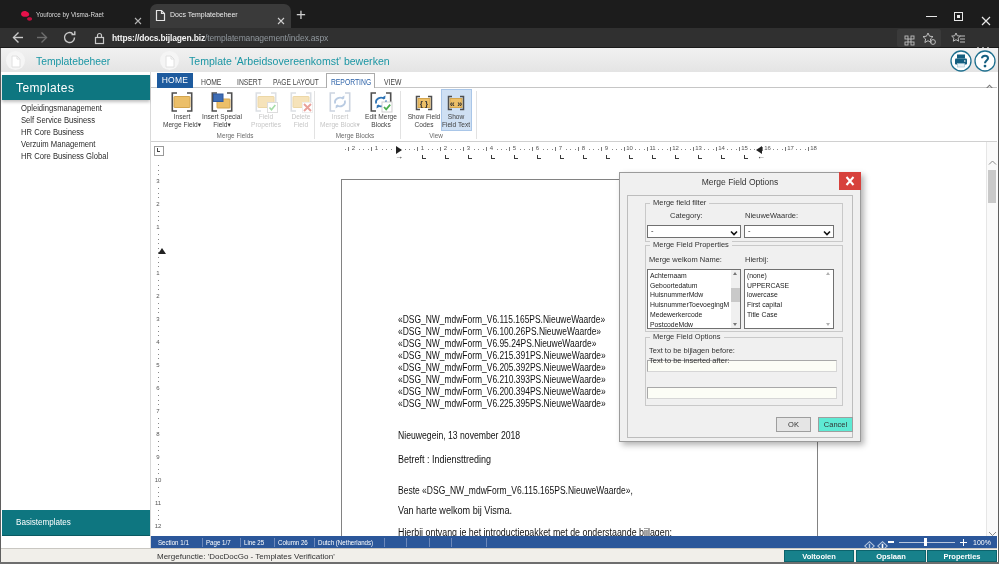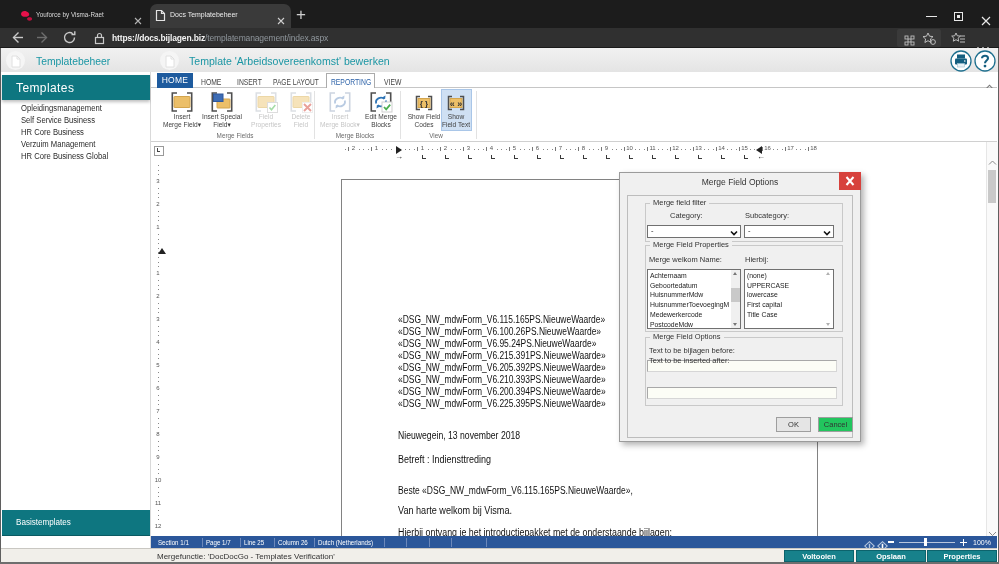--- a/index.html
+++ b/index.html
@@ -334,21 +334,21 @@
       </svg></div>
 <div class="a" style="left:619px;top:172px;width:242px;height:270px;background:#f0f0f0;border:1px solid #9b9b9b;box-shadow:3px 3px 6px rgba(0,0,0,.3)"></div>
 <div class="a" style="left:619px;top:177px;width:242px;text-align:center;font-size:8.5px;color:#333">Merge Field Options</div>
 <div class="a" style="left:839px;top:172px;width:22px;height:18px;background:#d7413c"><svg width="22" height="18" viewBox="0 0 22 18">
         <path d="M7.5 5 L14.5 13 M14.5 5 L7.5 13" stroke="#fff" stroke-width="2"></path>
       </svg></div>
 <div class="a" style="left:627px;top:195px;width:226px;height:243px;border:1px solid #bdbdbd"></div>
 <div class="a" style="left:645px;top:203px;width:198px;height:39px;border:1px solid #c9c9c9"></div>
 <div class="a" style="left:650px;top:198px;font-size:7.5px;color:#333;background:#f0f0f0;padding:0 3px;white-space:nowrap">Merge field filter</div>
 <div class="a" style="left:670px;top:211px;font-size:7.5px;color:#333;white-space:nowrap">Category:</div>
-<div class="a" style="left:745px;top:211px;font-size:7.5px;color:#333;white-space:nowrap">Subcategory:</div>
+<div class="a" style="left:745px;top:211px;font-size:7.5px;color:#333;white-space:nowrap">NieuweWaarde:</div>
 <div class="a" style="left:647px;top:225px;width:94px;height:13px;background:#fff;border:1px solid #707070"></div>
 <div class="a" style="left:651px;top:226px;font-size:7.5px;color:#222">-</div>
 <div class="a" style="left:730px;top:225px;"><svg width="8" height="12" viewBox="0 0 8 12">
         <path d="M1 4.5 L4 7.5 L7 4.5" fill="none" stroke="#111" stroke-width="1.6"></path>
       </svg></div>
 <div class="a" style="left:744px;top:225px;width:90px;height:13px;background:#fff;border:1px solid #707070"></div>
 <div class="a" style="left:748px;top:226px;font-size:7.5px;color:#222">-</div>
 <div class="a" style="left:823px;top:225px;"><svg width="8" height="12" viewBox="0 0 8 12">
         <path d="M1 4.5 L4 7.5 L7 4.5" fill="none" stroke="#111" stroke-width="1.6"></path>
       </svg></div>
@@ -375,21 +375,21 @@
 <div class="a" style="left:733px;top:323px;width:0;height:0;border-left:2.5px solid transparent;border-right:2.5px solid transparent;border-top:3.5px solid #777"></div>
 <div class="a" style="left:826px;top:272px;width:0;height:0;border-left:2.5px solid transparent;border-right:2.5px solid transparent;border-bottom:3.5px solid #b0b0b0"></div>
 <div class="a" style="left:826px;top:323px;width:0;height:0;border-left:2.5px solid transparent;border-right:2.5px solid transparent;border-top:3.5px solid #b0b0b0"></div>
 <div class="a" style="left:645px;top:337px;width:198px;height:69px;border:1px solid #c9c9c9"></div>
 <div class="a" style="left:650px;top:332px;font-size:7.5px;color:#333;background:#f0f0f0;padding:0 3px;white-space:nowrap">Merge Field Options</div>
 <div class="a" style="left:649px;top:346px;font-size:7.5px;color:#333;white-space:nowrap">Text to be bijlagen before:</div>
 <div class="a" style="left:647px;top:360px;width:190px;height:12px;background:#fcfdf6;border:1px solid #a8a8a8;border-bottom-color:#d6d6d6;border-right-color:#d6d6d6"></div>
 <div class="a" style="left:649px;top:356px;font-size:7.5px;color:#333;white-space:nowrap">Text to be inserted after:</div>
 <div class="a" style="left:647px;top:387px;width:190px;height:12px;background:#fcfdf6;border:1px solid #a8a8a8;border-bottom-color:#d6d6d6;border-right-color:#d6d6d6"></div>
 <div class="a" style="left:776px;top:417px;width:35px;height:15px;background:#e5e5e5;border:1px solid #9e9e9e;font-size:7.5px;color:#333;text-align:center;line-height:14px">OK</div>
-<div class="a" style="left:818px;top:417px;width:35px;height:15px;background:#22c55e;border:1px solid #9e9e9e;font-size:7.5px;color:#333;text-align:center;line-height:14px">Cancel</div>
+<div class="a" style="left:818px;top:417px;width:35px;height:15px;background:#5eead4;border:1px solid #9e9e9e;font-size:7.5px;color:#333;text-align:center;line-height:14px">Cancel</div>
 <div class="a" style="left:151px;top:536px;width:846px;height:12px;background:#2b579a"></div>
 <div class="a tt" style="left:158px;top:539px;font-size:7px;color:#fff;transform:scaleX(.88);transform-origin:0 0">Section 1/1</div>
 <div class="a tt" style="left:206px;top:539px;font-size:7px;color:#fff;transform:scaleX(.88);transform-origin:0 0">Page 1/7</div>
 <div class="a tt" style="left:244px;top:539px;font-size:7px;color:#fff;transform:scaleX(.88);transform-origin:0 0">Line 25</div>
 <div class="a tt" style="left:278px;top:539px;font-size:7px;color:#fff;transform:scaleX(.88);transform-origin:0 0">Column 26</div>
 <div class="a tt" style="left:318px;top:539px;font-size:7px;color:#fff;transform:scaleX(.88);transform-origin:0 0">Dutch (Netherlands)</div>
 <div class="a" style="left:202px;top:538px;width:1px;height:9px;background:#6c88ba"></div>
 <div class="a" style="left:240px;top:538px;width:1px;height:9px;background:#6c88ba"></div>
 <div class="a" style="left:274px;top:538px;width:1px;height:9px;background:#6c88ba"></div>
 <div class="a" style="left:314px;top:538px;width:1px;height:9px;background:#6c88ba"></div>

